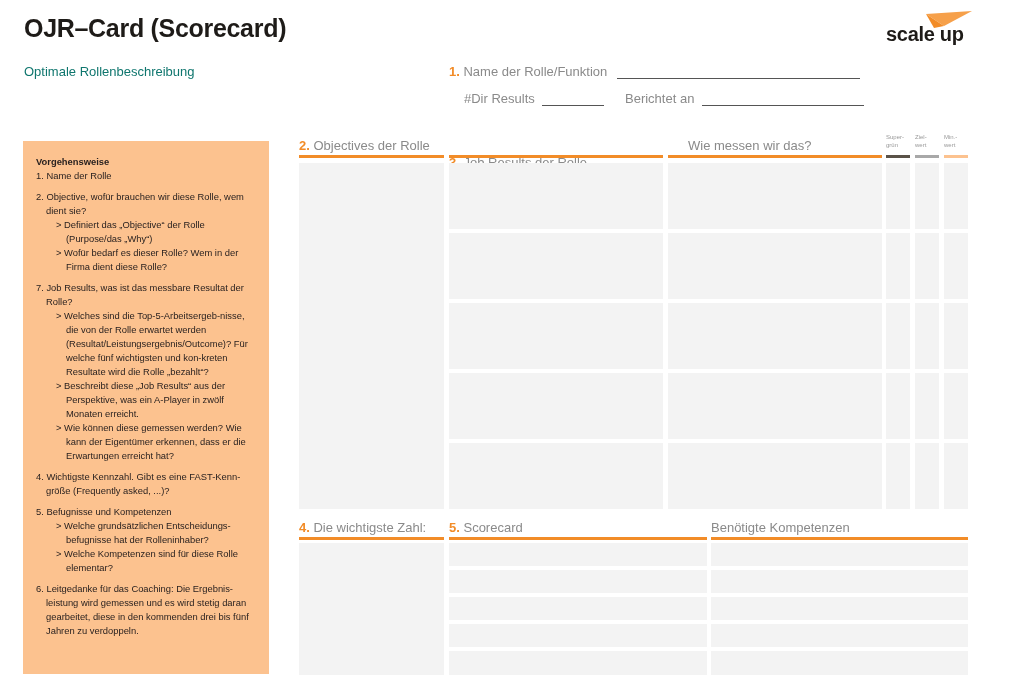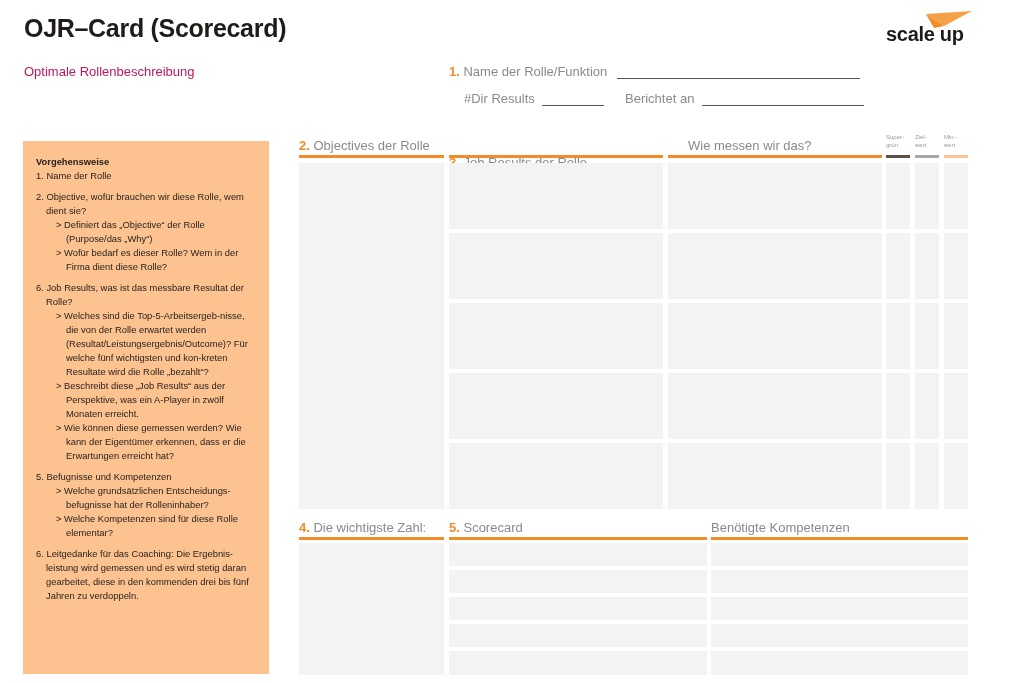--- a/index.html
+++ b/index.html
@@ -1,20 +1,20 @@
 <!DOCTYPE html>
 <html><head>
 <meta charset="utf-8">
 <style>
   * { box-sizing: border-box; margin: 0; padding: 0; }
   html, body { width: 1024px; height: 683px; background: #ffffff; overflow: hidden; }
   body { position: relative; font-family: "Liberation Sans", "DejaVu Sans", sans-serif; color: #222; }
   .abs { position: absolute; }
   .title { left: 24px; top: 14px; font-size: 25px; font-weight: bold; color: #1e1b18; letter-spacing: -0.3px; }
-  .subtitle { left: 24px; top: 64px; font-size: 13px; color: #be185d; }
+  .subtitle { left: 24px; top: 64px; font-size: 13px; color: #0f766e; }
   .logo { left: 884px; top: 10px; width: 100px; height: 36px; }
   .logo-text { position: absolute; left: 2px; top: 13px; font-size: 20px; font-weight: bold; color: #1e1b18; letter-spacing: -0.3px; }
   .field-row { font-size: 13px; color: #8a8a8a; white-space: nowrap; }
   .num { color: #f28c28; font-weight: bold; }
   .line { display: inline-block; border-bottom: 1px solid #555; vertical-align: bottom; height: 12px; }
   .sidebar { left: 23px; top: 141px; width: 246px; height: 533px; background: #fcc28f; padding: 14px 10px 10px 13px; font-size: 9.4px; line-height: 14px; color: #2a2220; }
   .sb-head { font-weight: bold; }
   .sb-item { margin-bottom: 7px; }
   .sb-sub { padding-left: 20px; text-indent: -10px; padding-left: 30px; }
   .hdr { font-size: 13px; color: #8a8a8a; white-space: nowrap; }
@@ -54,24 +54,27 @@
   <div class="sb-head">Vorgehensweise</div>
   <div class="sb-item" style="">
     <div>1. Name der Rolle</div>
   </div>
   <div class="sb-item">
     <div style="padding-left:10px;text-indent:-10px">2. Objective, wofür brauchen wir diese Rolle, wem dient sie?</div>
     <div class="sb-sub">&gt; Definiert das „Objective“ der Rolle (Purpose/das „Why“)</div>
     <div class="sb-sub">&gt; Wofür bedarf es dieser Rolle? Wem in der Firma dient diese Rolle?</div>
   </div>
   <div class="sb-item">
-    <div style="padding-left:10px;text-indent:-10px">6. Job Results, was ist das messbare Resultat der Rolle?</div>
+    <div style="padding-left:10px;text-indent:-10px">7. Job Results, was ist das messbare Resultat der Rolle?</div>
     <div class="sb-sub">&gt; Welches sind die Top-5-Arbeitsergeb-nisse, die von der Rolle erwartet werden (Resultat/Leistungsergebnis/Outcome)? Für welche fünf wichtigsten und kon-kreten Resultate wird die Rolle „bezahlt“?</div>
     <div class="sb-sub">&gt; Beschreibt diese „Job Results“ aus der Perspektive, was ein A-Player in zwölf Monaten erreicht.</div>
     <div class="sb-sub">&gt; Wie können diese gemessen werden? Wie kann der Eigentümer erkennen, dass er die Erwartungen erreicht hat?</div>
+  </div>
+  <div class="sb-item">
+    <div style="padding-left:10px;text-indent:-10px">4. Wichtigste Kennzahl. Gibt es eine FAST-Kenn-größe (Frequently asked, ...)?</div>
   </div>
   <div class="sb-item">
     <div style="padding-left:10px;text-indent:-10px">5. Befugnisse und Kompetenzen</div>
     <div class="sb-sub">&gt; Welche grundsätzlichen Entscheidungs-befugnisse hat der Rolleninhaber?</div>
     <div class="sb-sub">&gt; Welche Kompetenzen sind für diese Rolle elementar?</div>
   </div>
   <div class="sb-item">
     <div style="padding-left:10px;text-indent:-10px">6. Leitgedanke für das Coaching: Die Ergebnis-leistung wird gemessen und es wird stetig daran gearbeitet, diese in den kommenden drei bis fünf Jahren zu verdoppeln.</div>
   </div>
 </div>

